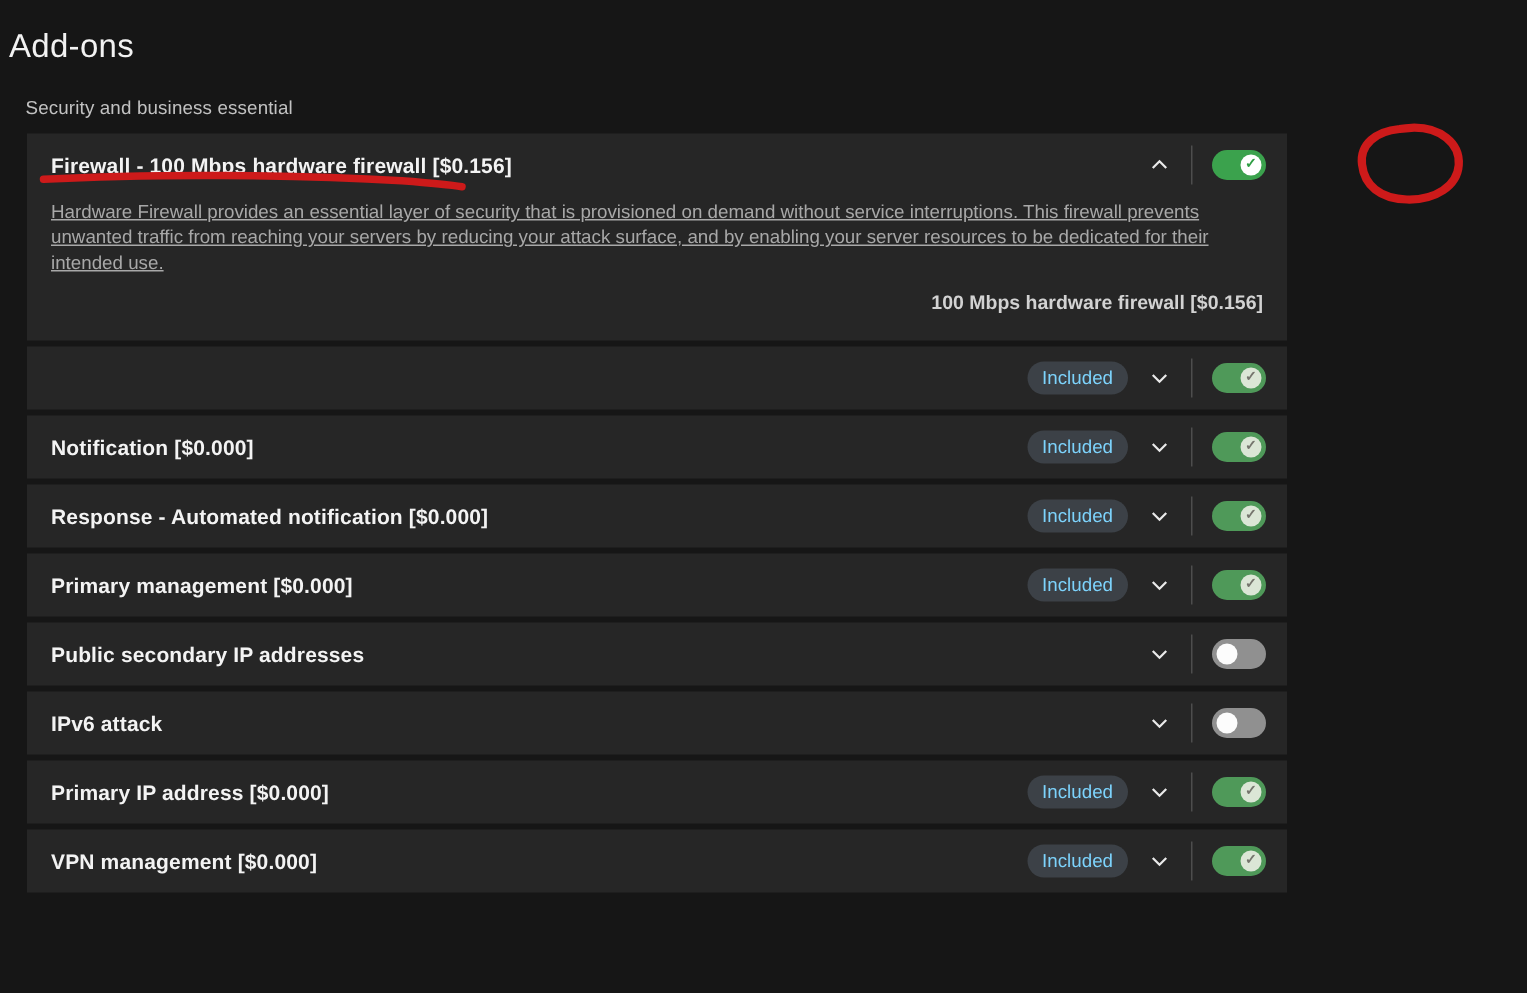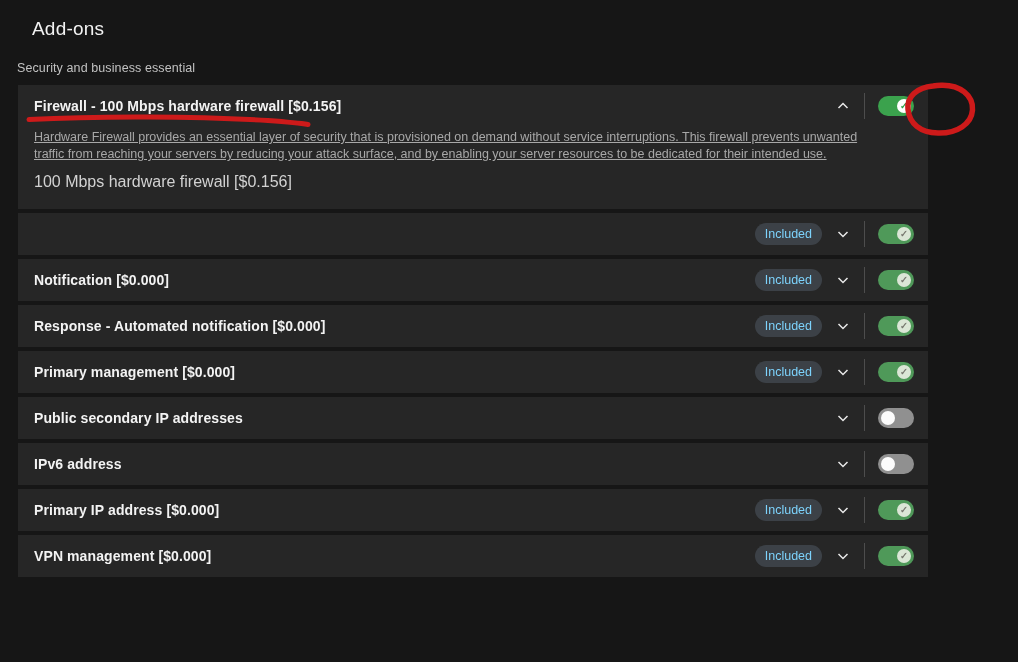--- a/index.html
+++ b/index.html
@@ -6,29 +6,29 @@
   body{
     width:1018px;height:662px;
     background:#161616;
     font-family:"Liberation Sans",sans-serif;
     position:relative;
     overflow:hidden;
     -webkit-font-smoothing:antialiased;
   }
   .page{position:relative;width:1018px;height:662px;}
   .page-title{
-    margin:0;padding:18px 0 0 32px;
-    font-size:19px;font-weight:400;color:#f2f2f2;letter-spacing:.2px;
+    margin:0;padding:18px 0 0 6px;
+    font-size:22px;font-weight:400;color:#f2f2f2;letter-spacing:.2px;
   }
   .section-label{
     margin:21px 0 10px 17px;
     font-size:12.5px;color:#c2c2c2;letter-spacing:.1px;
   }
   .section-2 .section-label{margin-top:26px;}
-  .rows{margin-left:18px;width:910px;}
+  .rows{margin-left:18px;width:840px;}
   .row{
     background:#262626;
     margin-bottom:4px;
   }
   .row-header{
     height:42px;
     display:flex;align-items:center;
     padding:0 14px 0 16px;
     cursor:pointer;
   }
@@ -62,21 +62,21 @@
   .toggle.on.bright .check{color:#2f9e44;}
   .toggle.off{background:#909090;}
   .toggle.off .knob{left:3px;background:#fcfcfc;}
   .check{font-size:9.5px;font-weight:700;line-height:1;}
   .row-body{padding:2px 16px 18px 16px;}
   .row-desc{
     margin:0 0 10px 0;max-width:845px;
     font-size:12.5px;line-height:17px;color:#a8a8a8;text-decoration:underline;
   }
   .row-sub{
-    margin:0;font-size:16px;font-weight:400;color:#d2d2d2;
+    margin:0;font-size:13px;font-weight:700;color:#d2d2d2;text-align:right;
   }
   .annotation-overlay{
     position:absolute;left:0;top:0;width:1018px;height:662px;
     pointer-events:none;z-index:5;
   }
 </style>
 </head>
 <body>
 
 <div class="page">
@@ -207,21 +207,21 @@
             <span class="vdivider"></span>
             <button class="toggle off">
               <span class="knob"></span>
             </button>
           </div>
         </div>
       </div>
 
       <div class="row">
         <div class="row-header">
-          <span class="row-title">IPv6 address</span>
+          <span class="row-title">IPv6 attack</span>
           <div class="controls">
             <span class="chevron">
               <svg width="16" height="16" viewBox="0 0 16 16">
                   <path d="M3.5 6 L8 10.5 L12.5 6" fill="none" stroke="#e8e8e8" stroke-width="1.5"></path>
                 </svg>
             </span>
             <span class="vdivider"></span>
             <button class="toggle off">
               <span class="knob"></span>
             </button>

